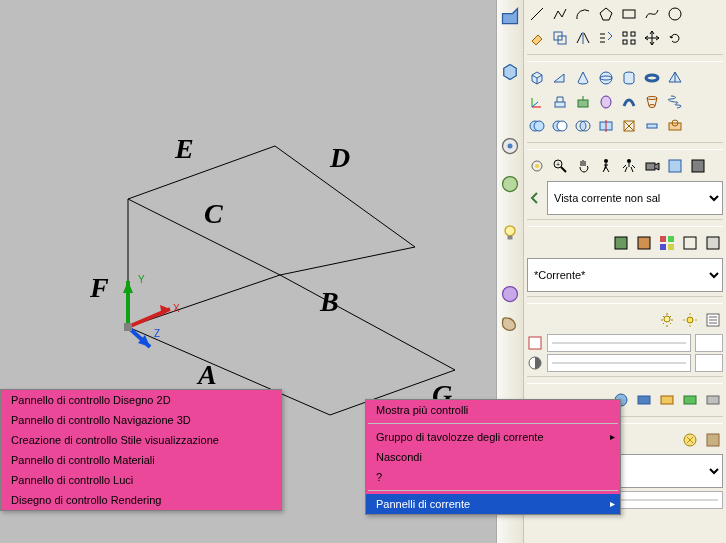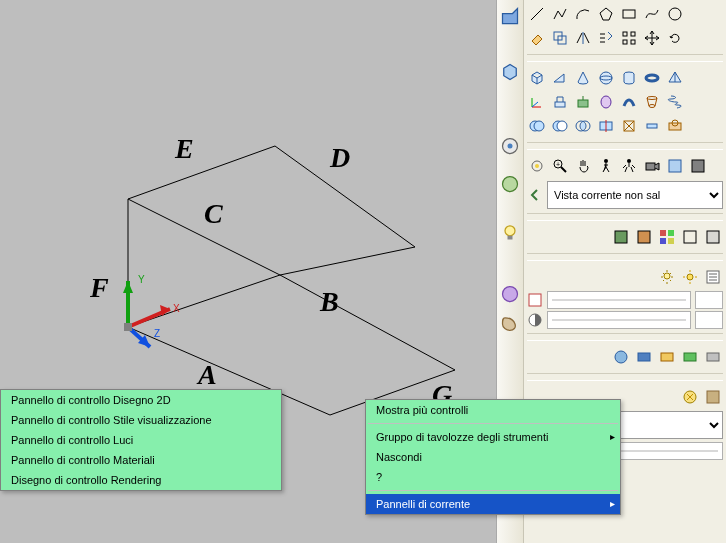--- a/index.html
+++ b/index.html
@@ -8,28 +8,28 @@
 .letters{font-family:"Times New Roman",serif;font-size:28px;font-style:italic;font-weight:bold}
 .panel-strip{position:absolute;left:496px;top:0;width:230px;height:543px;background:#f1efe4;border-left:1px solid #a9a9a9}
 .main-strip{position:absolute;left:0;top:0;width:26px;height:543px;background:linear-gradient(to right,#f9f8f3,#e8e5d6);border-right:1px solid #c8c5b5}
 .main-strip .ico{display:block;width:20px;height:20px;margin:6px 3px}
 .tool-area{position:absolute;left:26px;top:0;right:0;padding:2px 4px}
 .toolrow{display:flex;flex-wrap:wrap;gap:3px;padding:2px 0}
 .tbtn{width:20px;height:20px;display:flex;align-items:center;justify-content:center;border-radius:2px;cursor:pointer}
 .tbtn svg{width:16px;height:16px}
 .sep{height:6px;border-top:1px solid #d0cdbd;border-bottom:1px solid #fff;margin:4px 0}
 .combo{display:flex;align-items:center;gap:4px;margin:3px 0}
-.combo select,.combo .selbox{flex:1;height:28px;border:1px solid #9a9a9a;font-size:11px;padding:0 2px;background:#fff}
+.combo select,.combo .selbox{flex:1;height:34px;border:1px solid #9a9a9a;font-size:11px;padding:0 2px;background:#fff}
 .close-x{width:14px;height:14px;display:flex;align-items:center;justify-content:center;font-size:10px;color:#555;border:1px solid transparent;cursor:pointer}
 .slider-row{display:flex;align-items:center;gap:4px;margin:2px 0}
 .slider-row .slbox{flex:1;border:1px solid #b0b0b0;background:#fff;height:16px;position:relative}
 .slider-row .slbox:after{content:"";position:absolute;left:4px;right:4px;top:7px;height:2px;background:#d8d8d8}
 .slider-row .valbox{width:26px;height:16px;border:1px solid #b0b0b0;background:#fff}
 
-.menu{position:absolute;background:#86efac;border:1px solid #808080;box-shadow:2px 2px 4px rgba(0,0,0,.25);font-size:11px}
+.menu{position:absolute;background:#ec4899;border:1px solid #808080;box-shadow:2px 2px 4px rgba(0,0,0,.25);font-size:11px}
 .menu .mi{padding:4px 16px 4px 10px;white-space:nowrap;cursor:default;position:relative}
 .menu .mi.sub:after{content:"▸";position:absolute;right:5px;top:4px;font-size:10px}
 .menu .mi.sel{background:#1654c7;color:#fff}
 .menu .msep{height:1px;background:#c0c0c0;margin:3px 2px}
 .menu1{left:0;top:389px;width:280px}
 .menu2{left:365px;top:399px;width:254px}
 .render-close{position:absolute;left:605px;top:425px}
 </style>
 </head>
 <body>
@@ -397,20 +397,23 @@
           <svg>
             <rect x="2" y="2" width="12" height="12" fill="none" stroke="#000"></rect>
           </svg>
         </span>
       <span class="tbtn">
           <svg>
             <rect x="2" y="2" width="12" height="12" fill="#c0c0c0" fill-opacity=".5" stroke="#000"></rect>
           </svg>
         </span>
     </div>
+    <div class="combo">
+      <select><option>*Corrente*</option></select>
+    </div>
     <div class="sep"></div>
 
     <div class="toolrow" style="justify-content:flex-end">
       <span class="tbtn">
           <svg>
             <circle cx="8" cy="7" r="3" fill="#fff2a0" stroke="#a08000"></circle>
             <path d="M8 1v2M8 13v2M2 8H4M12 8h2M4 4l1 1M11 11l1 1M4 12l1-1M11 5l1-1" stroke="#a08000"></path>
           </svg>
         </span>
       <span class="tbtn">
@@ -502,27 +505,28 @@
 
 <span class="close-x render-close">
     <svg width="12" height="12">
       <circle cx="6" cy="6" r="5" fill="none" stroke="#888"></circle>
       <path d="M4 4l4 4M8 4l-4 4" stroke="#888"></path>
     </svg>
   </span>
 
 <div class="menu menu1">
   <div class="mi">Pannello di controllo Disegno 2D</div>
-  <div class="mi">Pannello di controllo Stile visualizzazione</div>
+  <div class="mi">Pannello di controllo Navigazione 3D</div>
+  <div class="mi">Creazione di controllo Stile visualizzazione</div>
+  <div class="mi">Pannello di controllo Materiali</div>
   <div class="mi">Pannello di controllo Luci</div>
-  <div class="mi">Pannello di controllo Materiali</div>
   <div class="mi">Disegno di controllo Rendering</div>
 </div>
 
 <div class="menu menu2">
   <div class="mi">Mostra più controlli</div>
   <div class="msep"></div>
-  <div class="mi sub">Gruppo di tavolozze degli strumenti</div>
+  <div class="mi sub">Gruppo di tavolozze degli corrente</div>
   <div class="mi">Nascondi</div>
   <div class="mi">?</div>
   <div class="msep"></div>
   <div class="mi sub sel">Pannelli di corrente</div>
 </div>
 
 </body></html>

